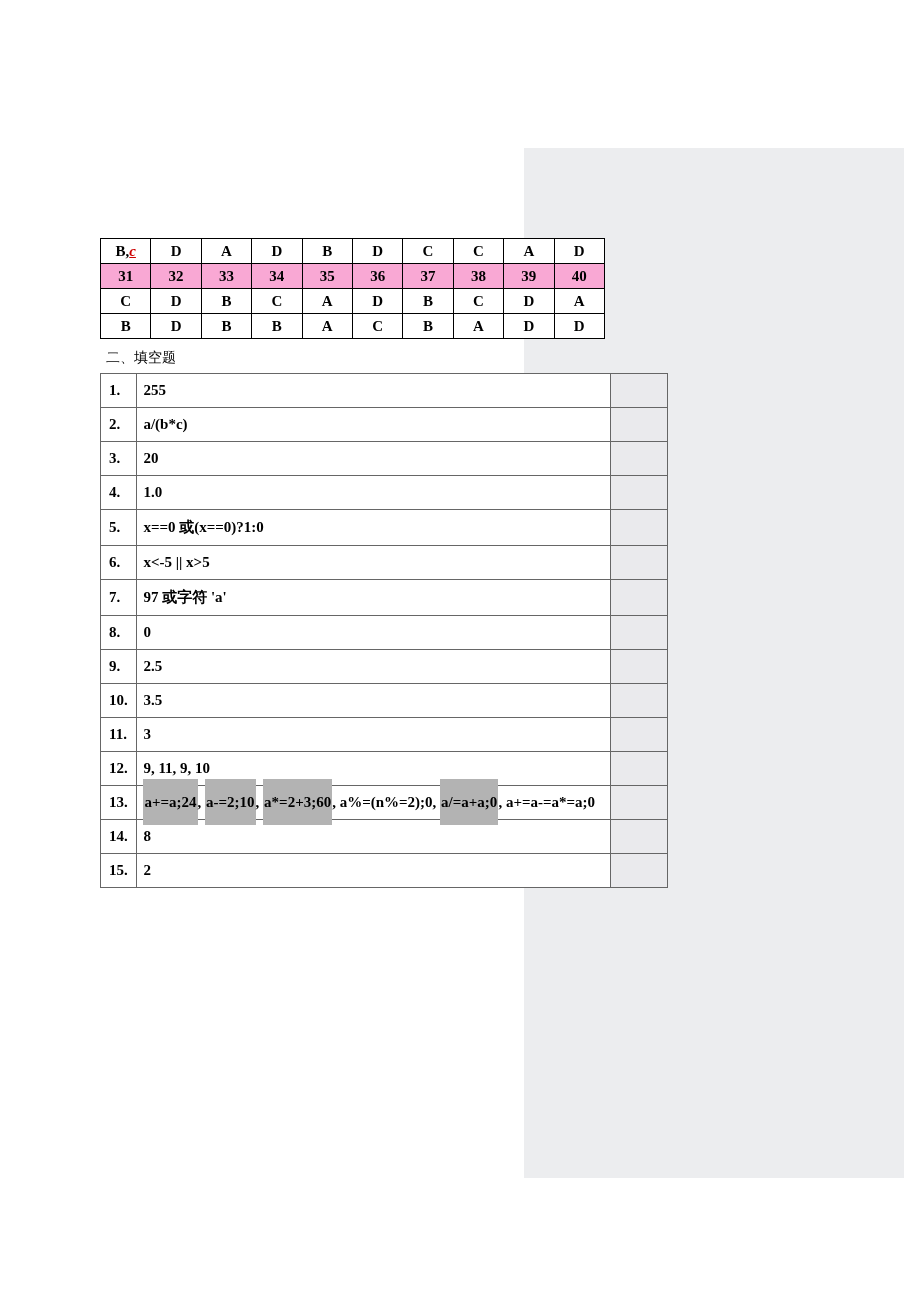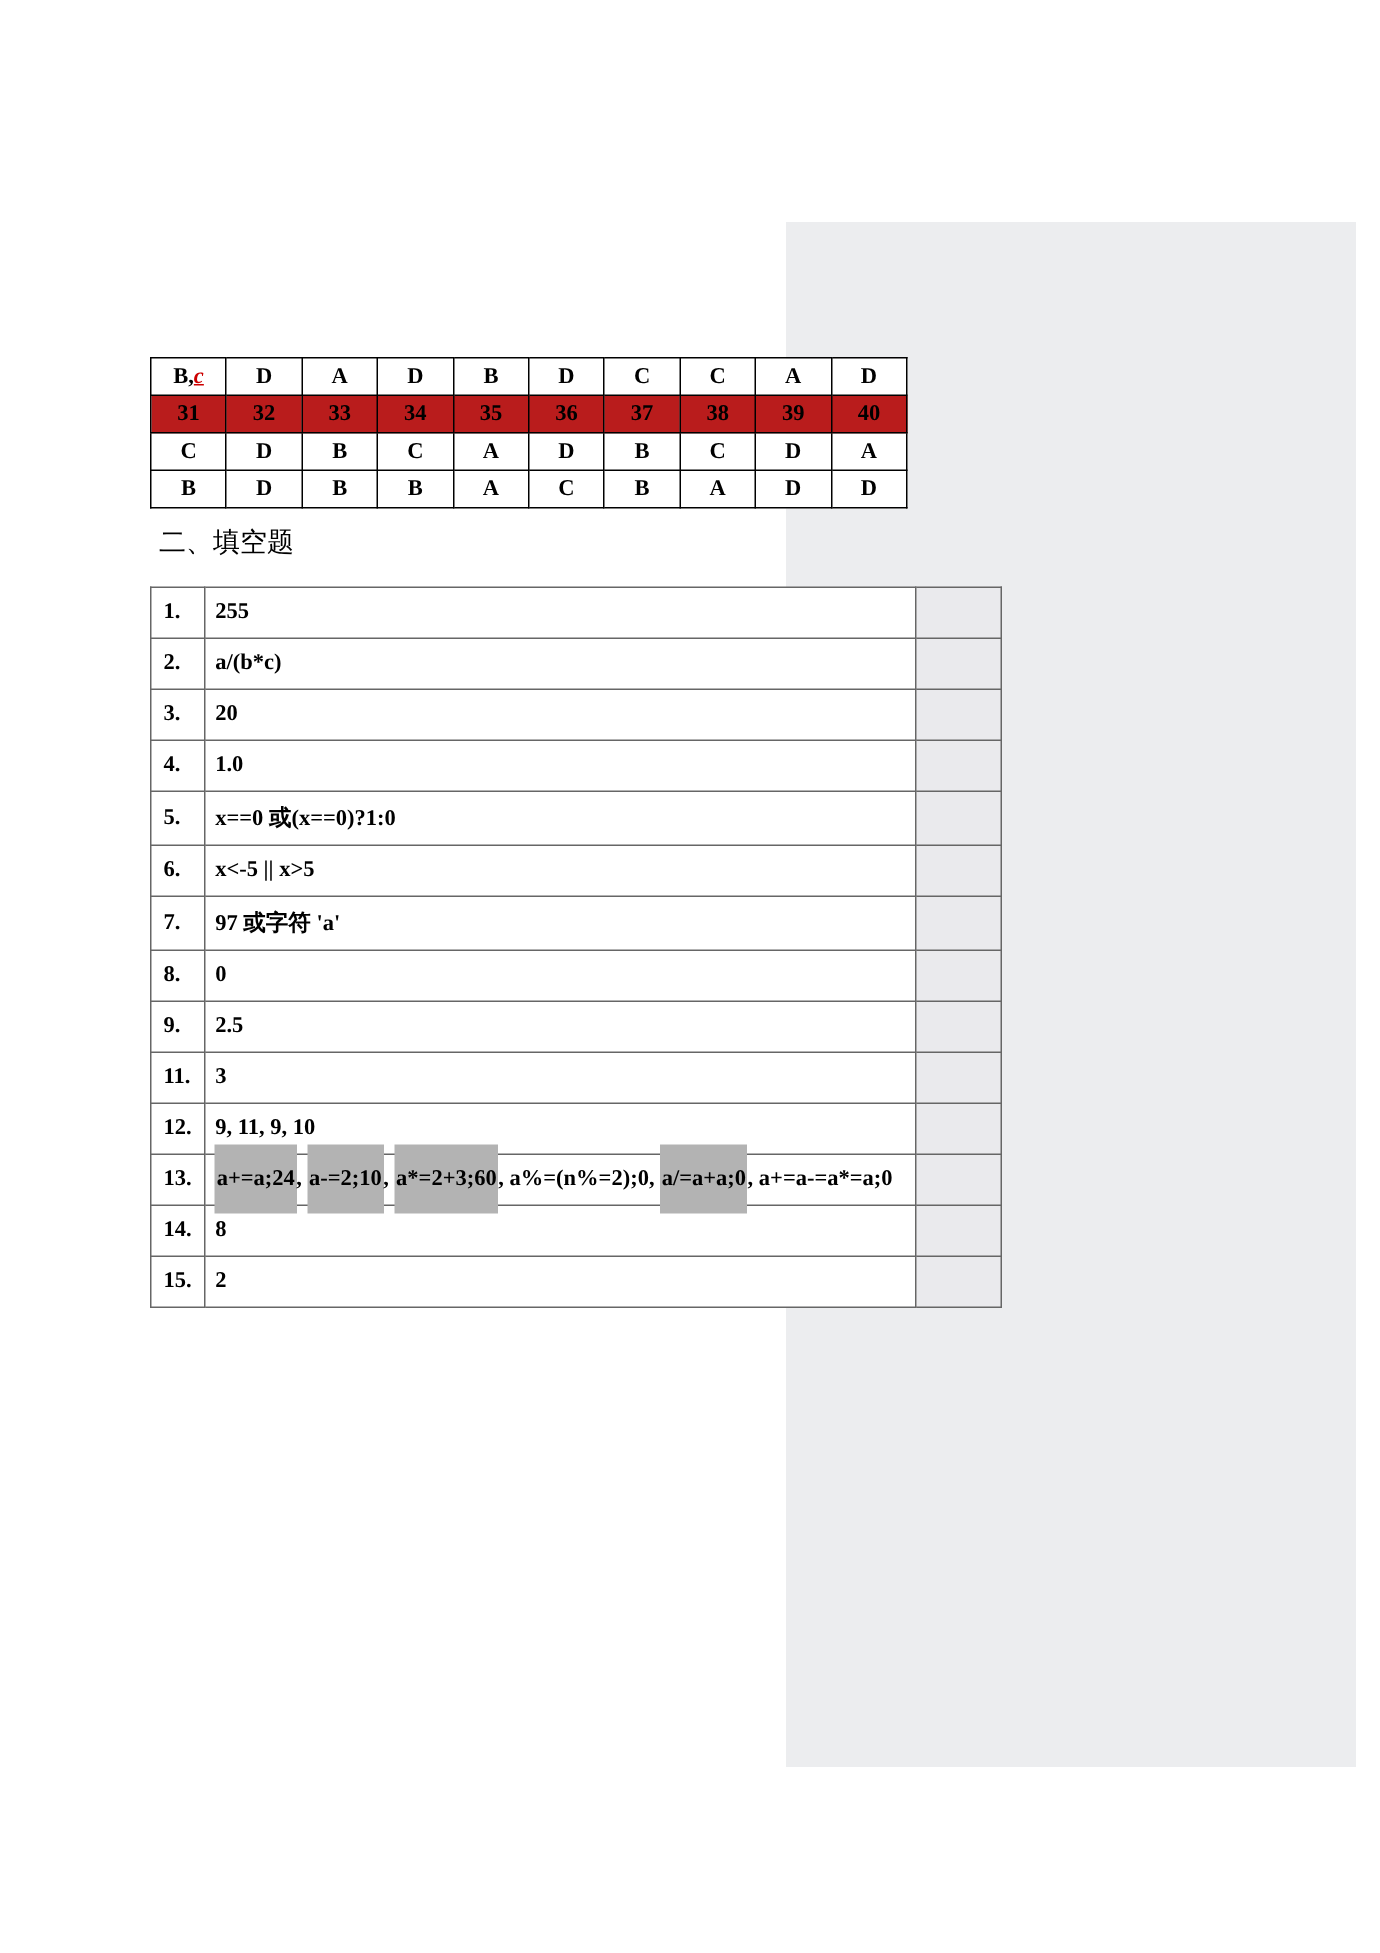--- a/index.html
+++ b/index.html
@@ -47,27 +47,27 @@
     .mc-table td {
       border: 1px solid #000;
       height: 25px;
       text-align: center;
       vertical-align: middle;
       font-weight: bold;
       font-size: 15px;
       padding: 1px 2px;
       background: #fff;
     }
-    .mc-table tr.numrow td { background: #b91c1c; }
+    .mc-table tr.numrow td { background: #f9a8d4; }
     .mc-table .red { color: #c00; font-style: italic; text-decoration: underline; }
 
     
     .sec-head {
-      margin: 10px 0 18px 6px;
-      font-size: 18px;
+      margin: 10px 0 6px 6px;
+      font-size: 14px;
       font-family: Liberation Sans, sans-serif;
       font-weight: normal;
     }
 
     
     .fi-table {
       border-collapse: collapse;
       width: 568px;
     }
     .fi-table td {
@@ -192,20 +192,25 @@
             <td class="num">8.</td>
             <td class="ans">0</td>
             <td class="tail"></td>
           </tr>
       <tr>
             <td class="num">9.</td>
             <td class="ans">2.5</td>
             <td class="tail"></td>
           </tr>
       <tr>
+            <td class="num">10.</td>
+            <td class="ans">3.5</td>
+            <td class="tail"></td>
+          </tr>
+      <tr>
             <td class="num">11.</td>
             <td class="ans">3</td>
             <td class="tail"></td>
           </tr>
       <tr>
             <td class="num">12.</td>
             <td class="ans">9, 11, 9, 10</td>
             <td class="tail"></td>
           </tr>
       <tr>

